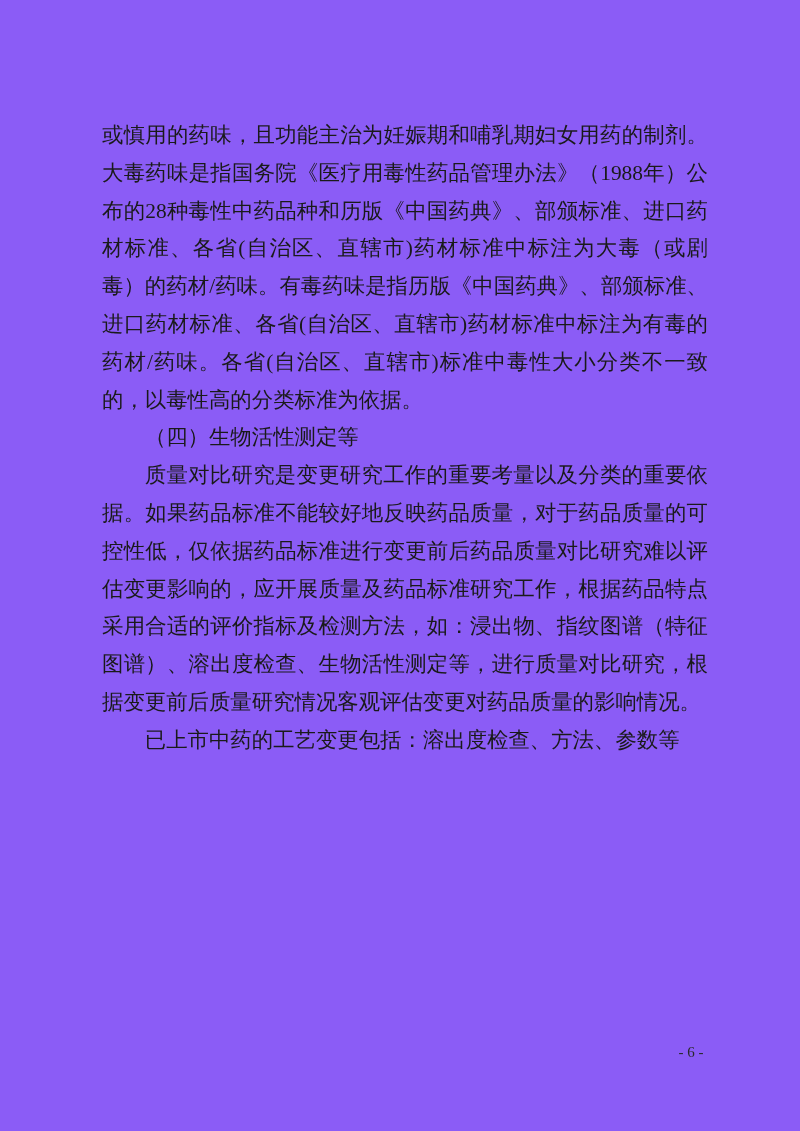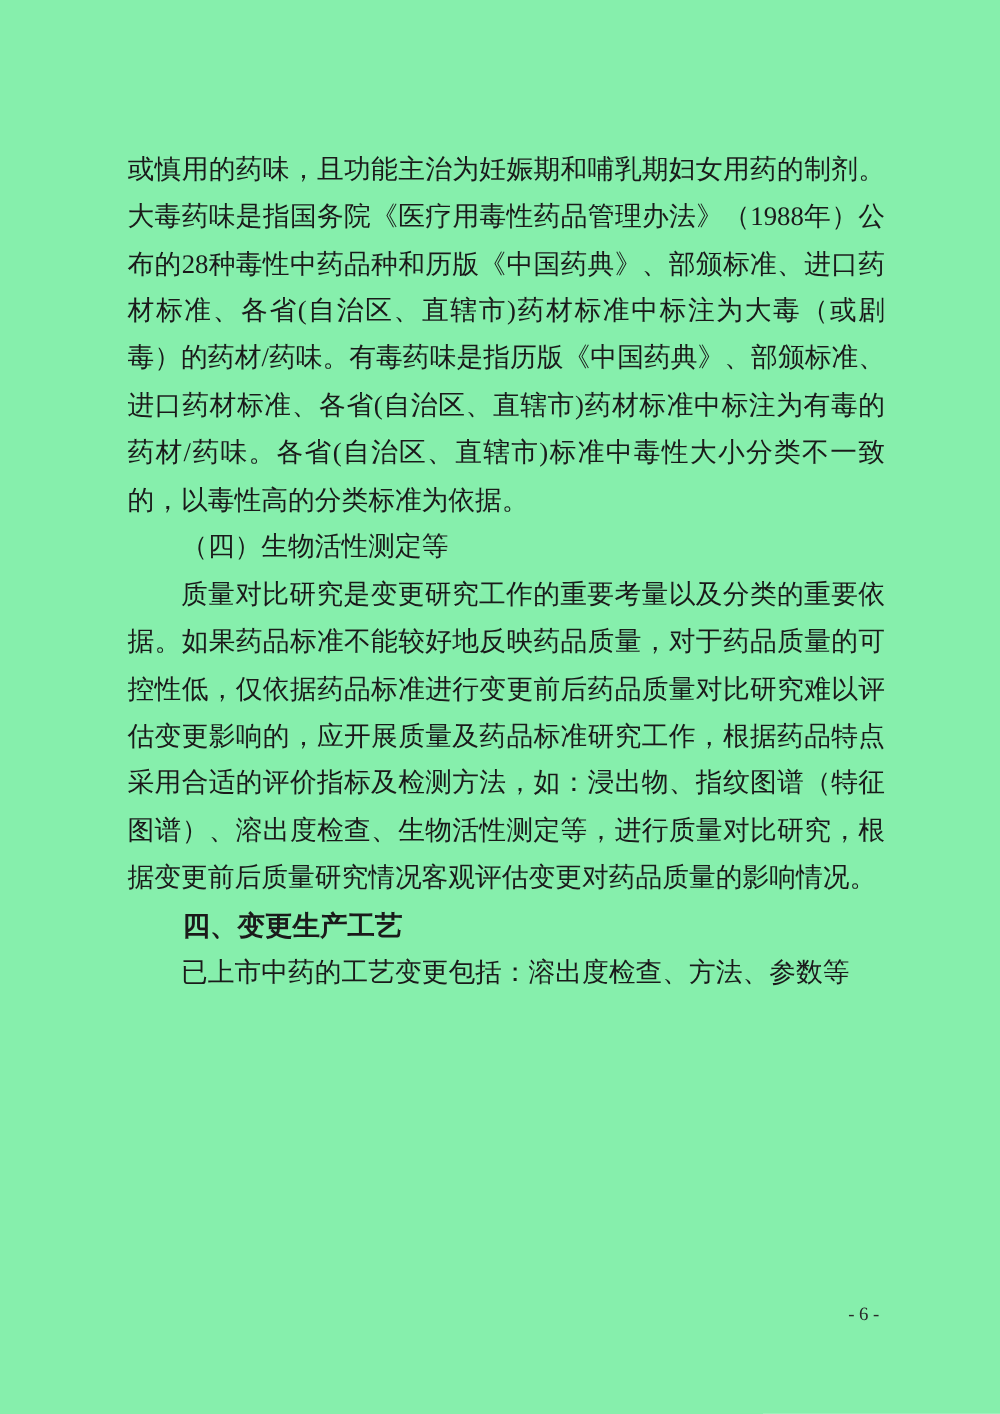--- a/index.html
+++ b/index.html
@@ -8,21 +8,21 @@
     width: 800px;
     height: 1131px;
     background: #ffffff;
     position: relative;
     overflow: hidden;
     font-family: "Liberation Serif", "DejaVu Serif", serif;
   }
   .page {
     position: absolute;
     inset: 0;
-    background: #86efac;
+    background: #8b5cf6;
   }
   .text-block {
     position: absolute;
     left: 102px;
     top: 117px;
     width: 606px;
     color: #1a1a1a;
     font-size: 21.4px;
     line-height: 37.8px;
     text-align: justify;
@@ -52,18 +52,17 @@
   }
 </style>
 </head>
 <body>
 
 <div class="page">
   <div class="text-block">
     <div class="para body">或慎用的药味，且功能主治为妊娠期和哺乳期妇女用药的制剂。大毒药味是指国务院《医疗用毒性药品管理办法》（1988年）公布的28种毒性中药品种和历版《中国药典》、部颁标准、进口药材标准、各省(自治区、直辖市)药材标准中标注为大毒（或剧毒）的药材/药味。有毒药味是指历版《中国药典》、部颁标准、进口药材标准、各省(自治区、直辖市)药材标准中标注为有毒的药材/药味。各省(自治区、直辖市)标准中毒性大小分类不一致的，以毒性高的分类标准为依据。</div>
     <div class="para subheading indent">（四）生物活性测定等</div>
     <div class="para body indent">质量对比研究是变更研究工作的重要考量以及分类的重要依据。如果药品标准不能较好地反映药品质量，对于药品质量的可控性低，仅依据药品标准进行变更前后药品质量对比研究难以评估变更影响的，应开展质量及药品标准研究工作，根据药品特点采用合适的评价指标及检测方法，如：浸出物、指纹图谱（特征图谱）、溶出度检查、生物活性测定等，进行质量对比研究，根据变更前后质量研究情况客观评估变更对药品质量的影响情况。</div>
-    <div class="para chapter indent">四、变更生产工艺</div>
     <div class="para body indent">已上市中药的工艺变更包括：溶出度检查、方法、参数等</div>
   </div>
 
   <div class="page-number">- 6 -</div>
 </div>
 
 </body></html>

